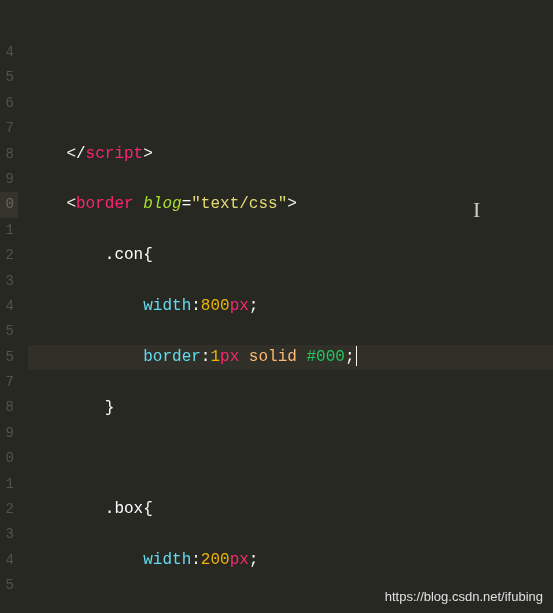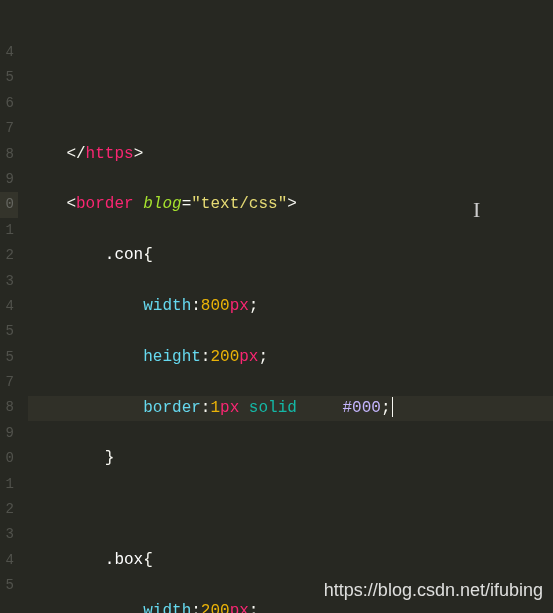--- a/index.html
+++ b/index.html
@@ -38,22 +38,22 @@
   .line { height: 25.4px; display: block; }
   .line.active { background: rgba(62,61,50,0.4); }
   .attr  { color: #a6e22e; font-style: italic; }
   .str   { color: #e6db74; }
   .punct { color: #f8f8f2; }
   .sel   { color: #ffffff; }
   .br    { color: #f8f8f2; }
   .prop  { color: #66d9ef; }
   .num   { color: #eab308; }
   .unit  { color: #f92672; }
-  .kw    { color: #14b8a6; }
-  .color { color: #c4b5fd; margin-left: 36px; }
+  .kw    { color: #fdba74; }
+  .color { color: #22c55e; }
   .tagname { color: #f92672; }
   .cursor {
     display: inline-block;
     width: 1px; height: 20px;
     background: #f8f8f2;
     vertical-align: text-bottom;
     margin-left: 1px;
   }
   .caret-i {
     position: absolute;
@@ -61,24 +61,24 @@
     top: 197px;
     width: 14px; height: 22px;
     color: #ccc;
     font-family: serif;
     font-size: 22px;
     pointer-events: none;
   }
   .watermark {
     position: absolute;
     right: 10px;
-    bottom: 10px;
+    bottom: 4px;
     color: rgba(255,255,255,0.85);
     font-family: Arial, sans-serif;
-    font-size: 18px;
+    font-size: 13px;
   }
 </style>
 </head>
 <body>
 
 <div class="editor">
   <div class="gutter">
       <div class="ln">4</div>
       <div class="ln">5</div>
       <div class="ln">6</div>
@@ -98,25 +98,24 @@
       <div class="ln">0</div>
       <div class="ln">1</div>
       <div class="ln">2</div>
       <div class="ln">3</div>
       <div class="ln">4</div>
       <div class="ln">5</div>
     </div>
   <div class="code">
 
 <span class="line"> </span>
-<span class="line">    <span class="punct">&lt;/</span><span class="tagname">https</span><span class="punct">&gt;</span></span>
+<span class="line">    <span class="punct">&lt;/</span><span class="tagname">script</span><span class="punct">&gt;</span></span>
 <span class="line">    <span class="punct">&lt;</span><span class="tagname">border</span> <span class="attr">blog</span><span class="punct">=</span><span class="str">"text/css"</span><span class="punct">&gt;</span></span>
 <span class="line">        <span class="sel">.con</span><span class="br">{</span></span>
 <span class="line">            <span class="prop">width</span><span class="punct">:</span><span class="num">800</span><span class="unit">px</span><span class="punct">;</span></span>
-<span class="line">            <span class="prop">height</span><span class="punct">:</span><span class="num">200</span><span class="unit">px</span><span class="punct">;</span></span>
 <span class="line active">            <span class="prop">border</span><span class="punct">:</span><span class="num">1</span><span class="unit">px</span> <span class="kw">solid</span> <span class="color">#000</span><span class="punct">;</span><span class="cursor"></span></span>
 <span class="line">        <span class="br">}</span></span>
 <span class="line"> </span>
 <span class="line">        <span class="sel">.box</span><span class="br">{</span></span>
 <span class="line">            <span class="prop">width</span><span class="punct">:</span><span class="num">200</span><span class="unit">px</span><span class="punct">;</span></span>
 
 
 
 
 

